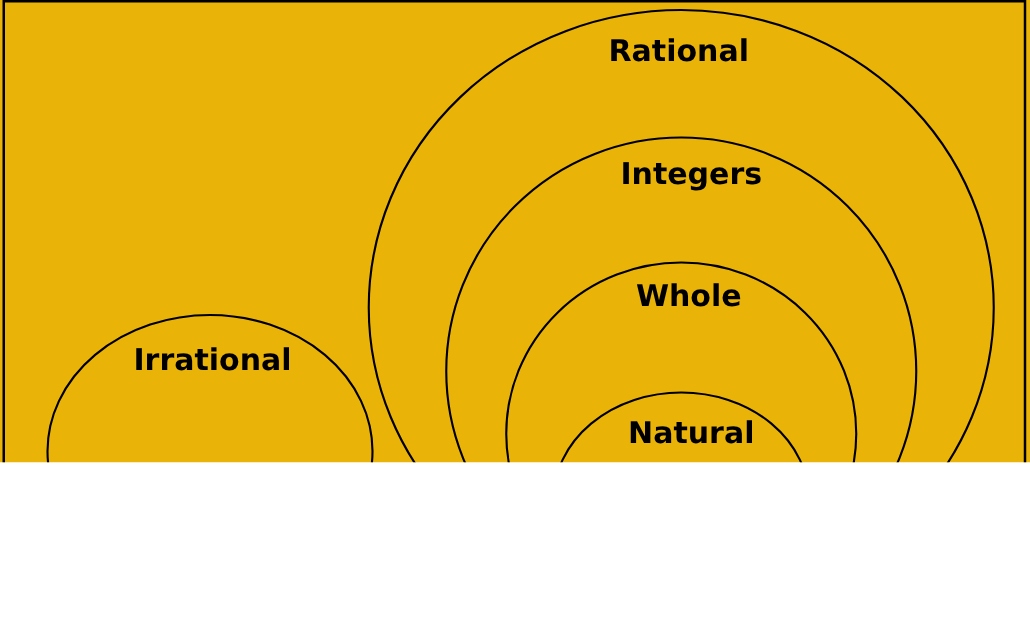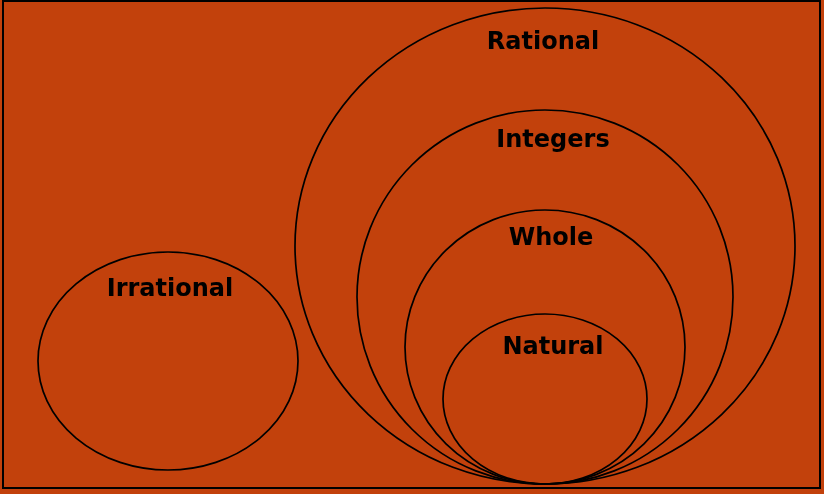--- a/index.html
+++ b/index.html
@@ -3,22 +3,22 @@
 <meta charset="utf-8">
 <style>
   html, body {
     margin: 0;
     padding: 0;
     background: #ffffff;
   }
   .page {
     position: relative;
     width: 824px;
-    height: 494px;
-    background: #c2410c;
+    height: 370px;
+    background: #eab308;
     overflow: hidden;
   }
   svg {
     display: block;
   }
   .set-ellipse {
     fill: none;
     stroke: #000000;
     stroke-width: 1.7;
   }

